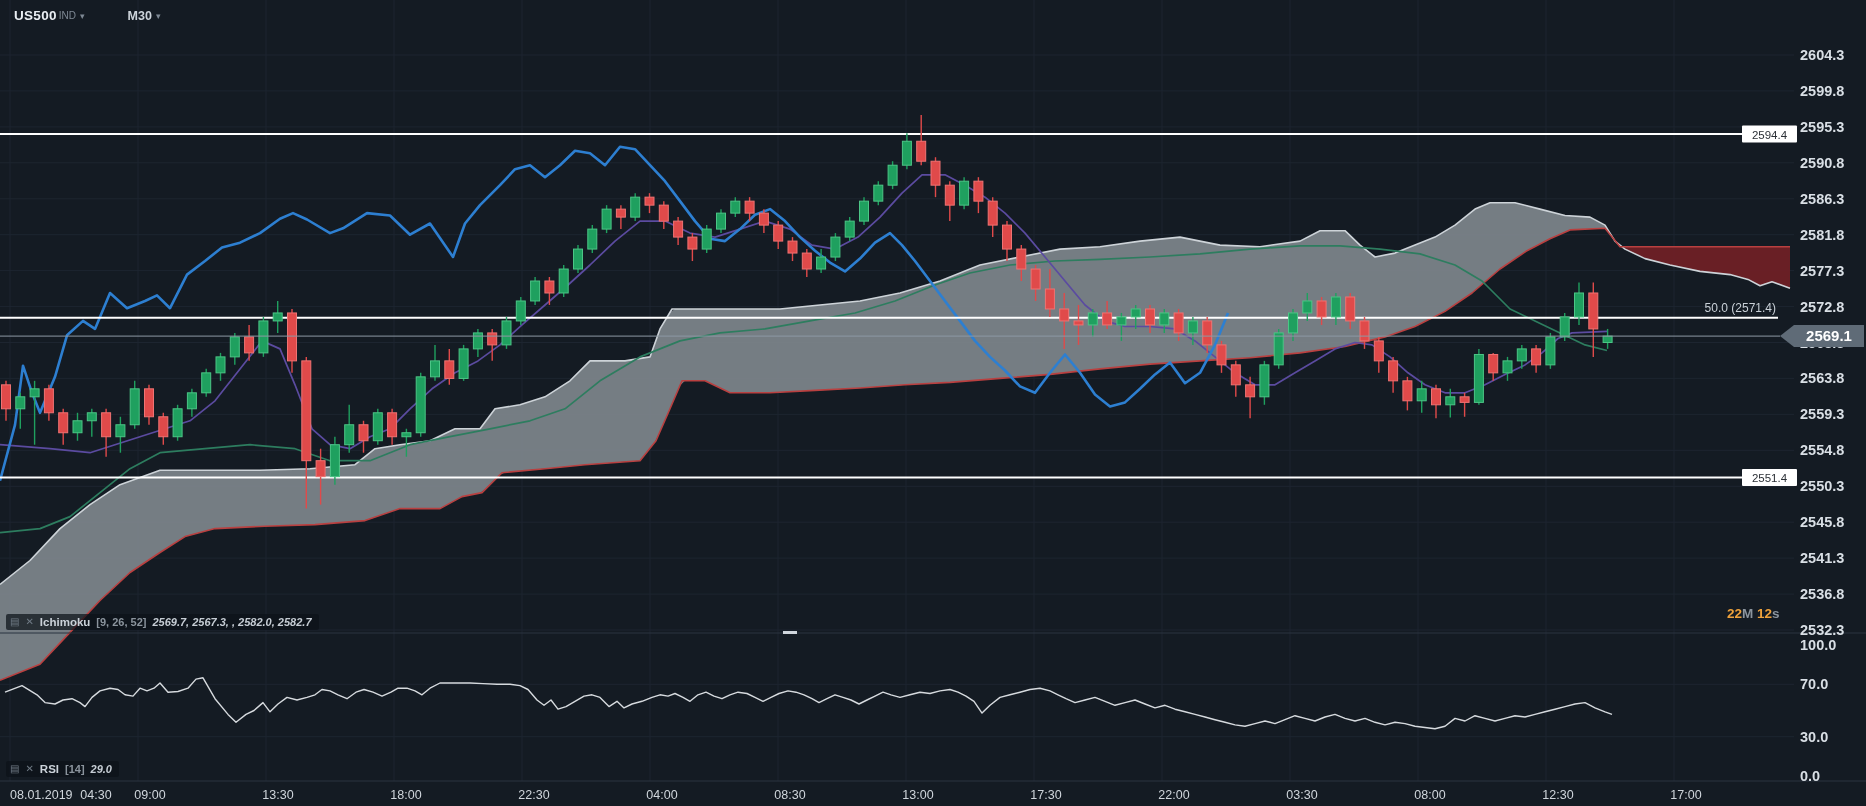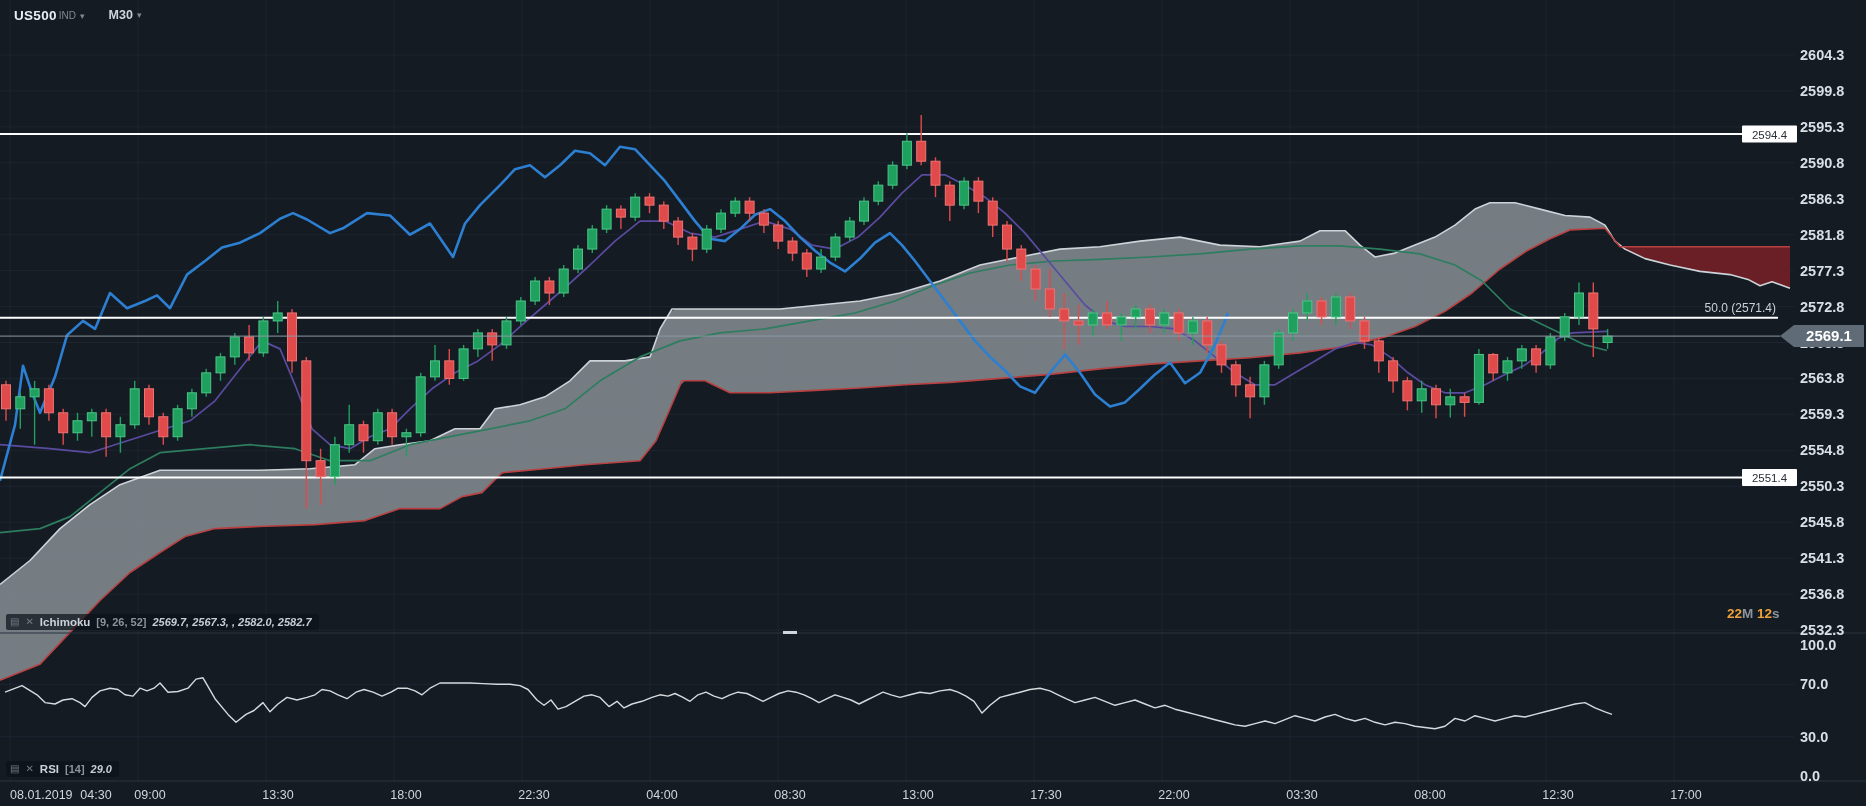--- a/index.html
+++ b/index.html
@@ -1,23 +1,23 @@
 <!DOCTYPE html>
 <html><head>
 <meta charset="utf-8">
 <style>
   html,body{margin:0;padding:0;background:#0e141b;}
   #app{position:relative;width:1866px;height:806px;background:#141b23;overflow:hidden;
        font-family:"Liberation Sans",sans-serif;}
   #chart-svg{position:absolute;left:0;top:0;}
-  .toolbar{position:absolute;left:14px;top:8px;display:flex;align-items:flex-start;gap:10px;z-index:5;}
+  .toolbar{position:absolute;left:14px;top:8px;display:flex;align-items:center;gap:21px;z-index:5;}
   .sym{color:#e9eef3;font-size:13.5px;font-weight:bold;letter-spacing:.3px;}
   .badge{color:#7e8994;font-size:10px;font-weight:normal;margin-left:2px;}
   .caret{color:#7e8994;font-size:9px;margin-left:4px;}
-  .tf{color:#cdd4db;font-size:12.5px;font-weight:bold;margin-left:14px;}
+  .tf{color:#cdd4db;font-size:12.5px;font-weight:bold;margin-left:22px;}
   .ddl{display:flex;align-items:center;cursor:pointer;}
   .legend{position:absolute;display:flex;align-items:center;gap:6px;z-index:5;
           background:rgba(13,18,25,.72);padding:2px 7px 2px 4px;border-radius:2px;}
   .legend .ic{color:#6f7a85;font-size:10px;line-height:10px;cursor:pointer;}
   .legend .nm{color:#cbd2d9;font-size:11.5px;font-weight:bold;}
   .legend .pr{color:#8b949d;font-size:11px;font-weight:bold;}
   .legend .vals{color:#c6cdd4;font-size:11px;font-weight:bold;font-style:italic;}
   #legend-ichimoku{left:6px;top:614px;}
   #legend-rsi{left:6px;top:761px;}
   .timer{position:absolute;left:1727px;top:606px;font-size:13.5px;font-weight:bold;z-index:5;}

